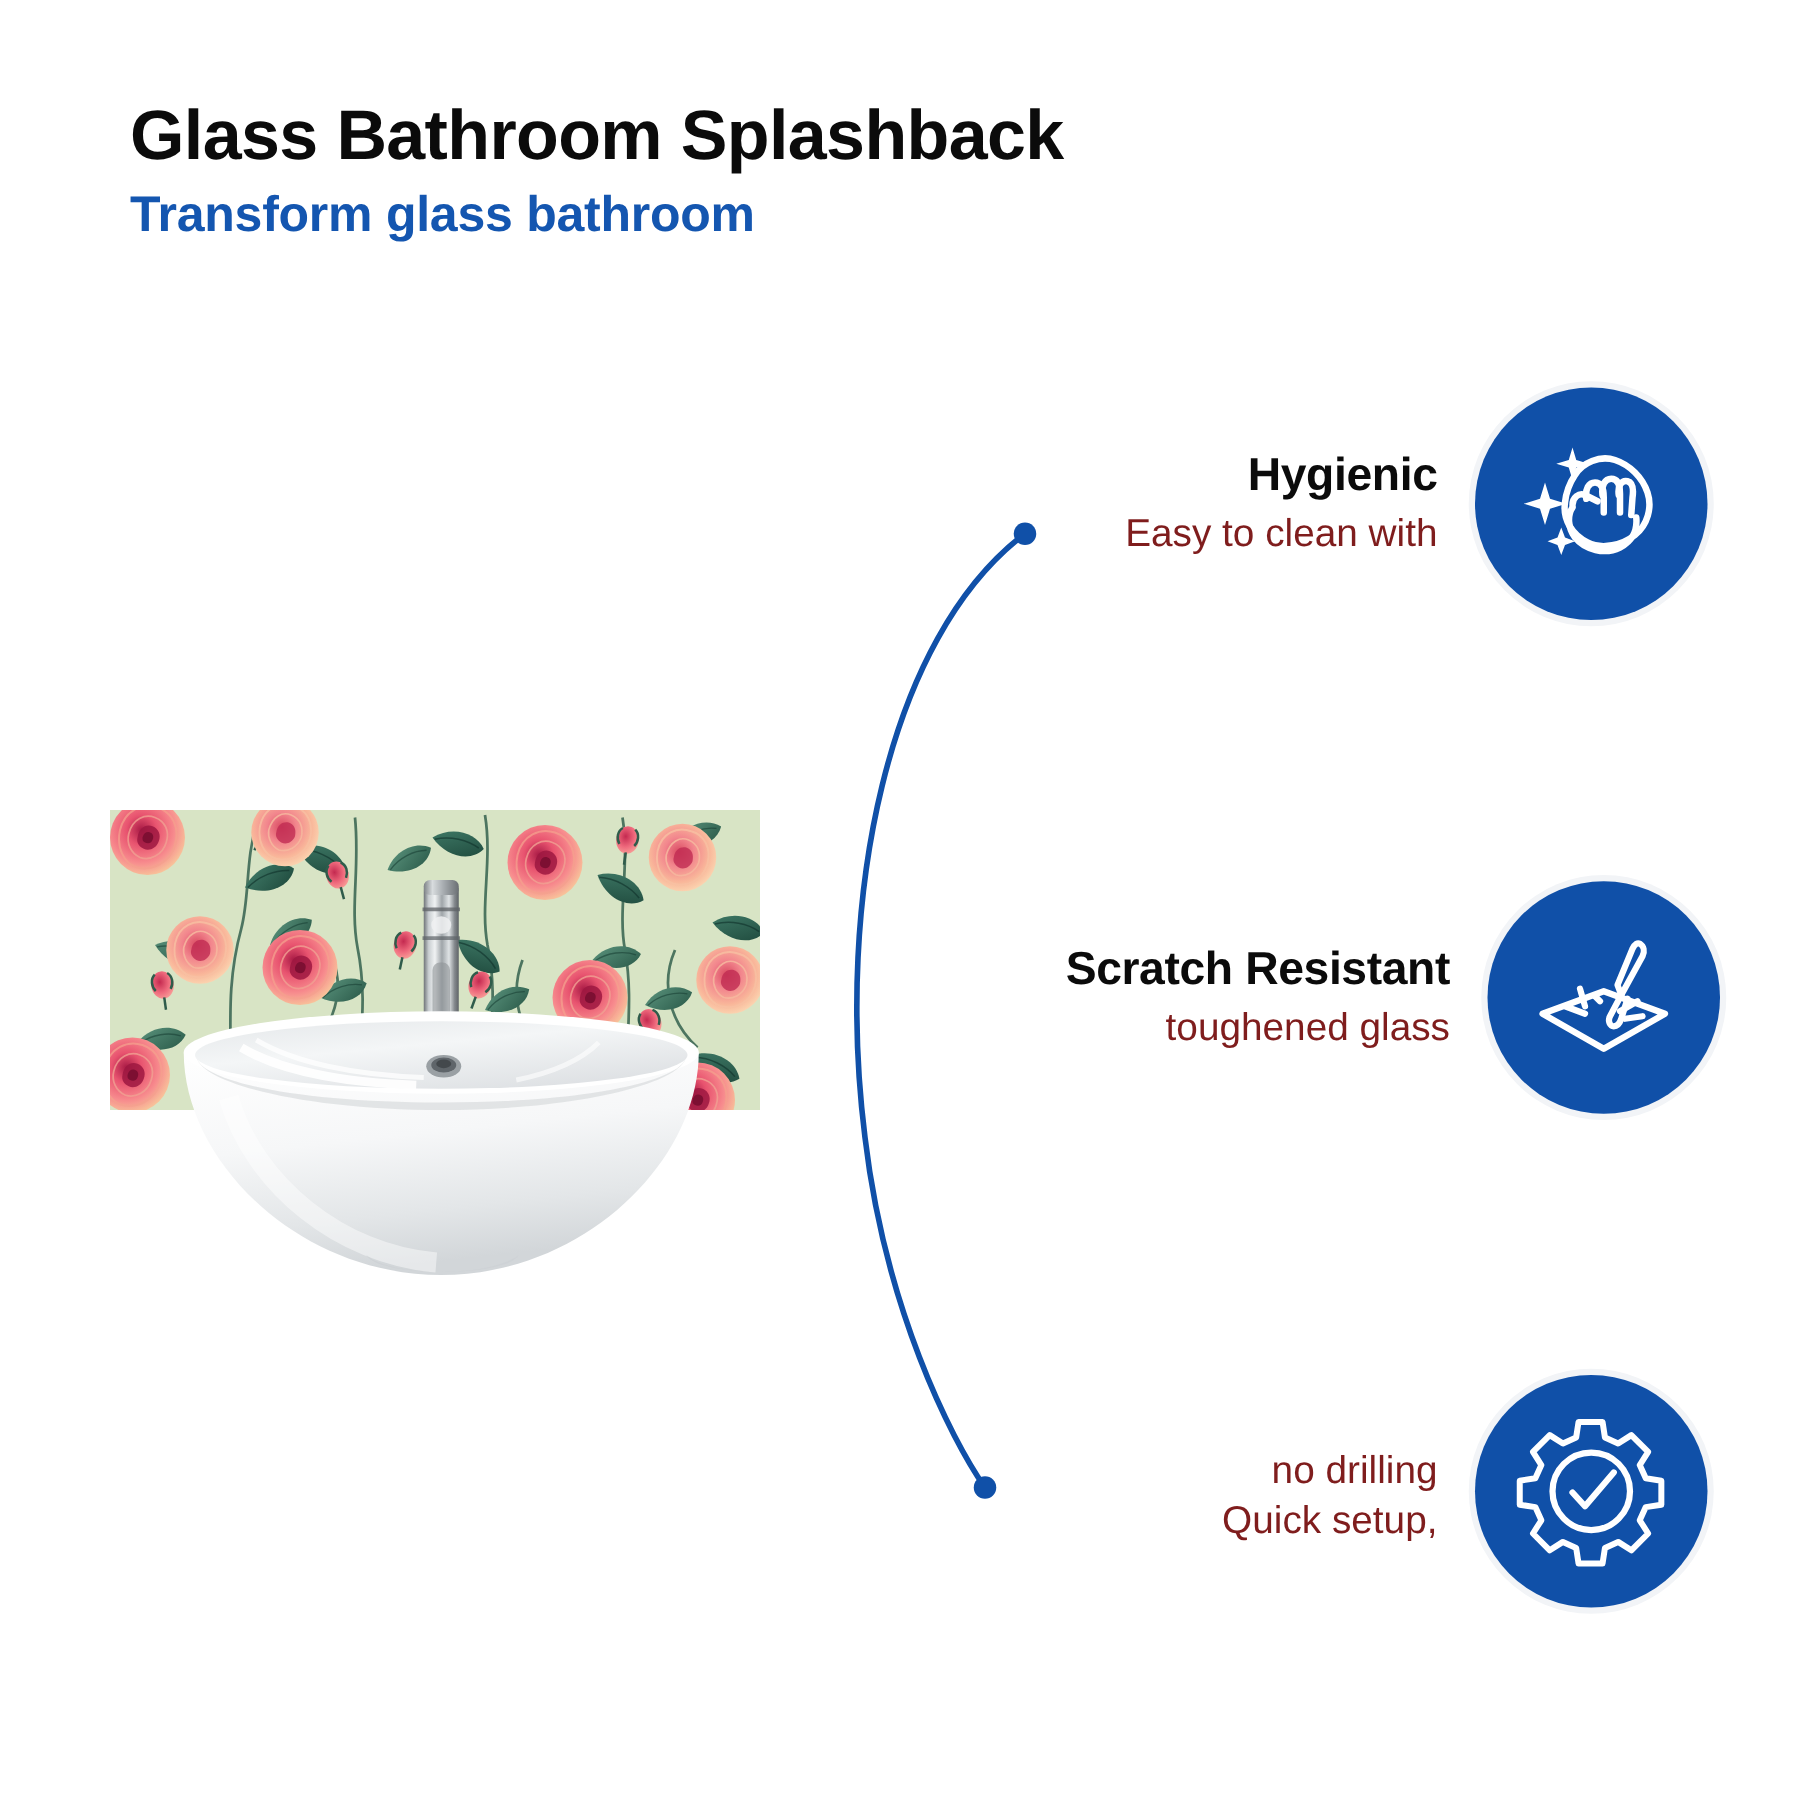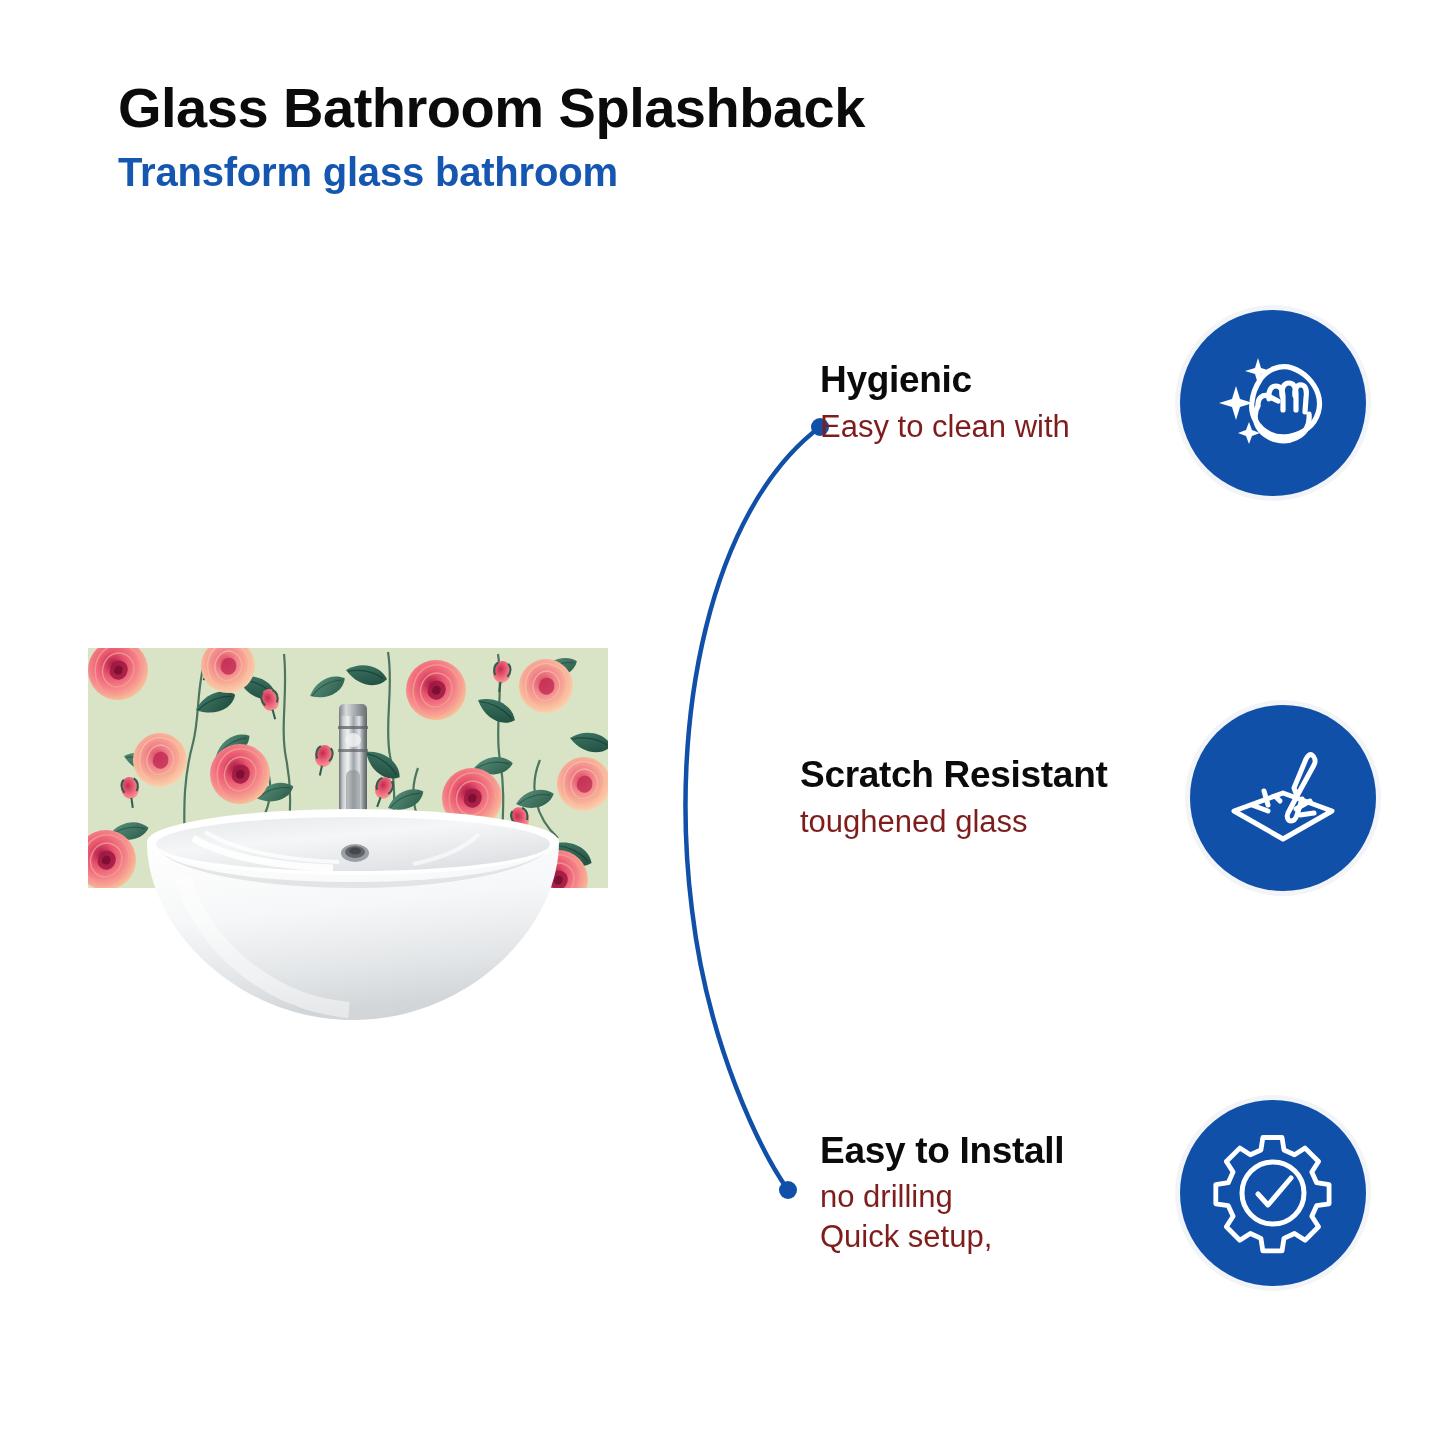--- a/index.html
+++ b/index.html
@@ -5,21 +5,21 @@
   * { margin:0; padding:0; box-sizing:border-box; }
   html, body {
     width:1445px; height:1445px;
     background:#ffffff;
     font-family:"Liberation Sans", sans-serif;
     overflow:hidden;
   }
   .page { position:relative; width:1445px; height:1445px; background:#fff; }
 
   
-  .header { position:absolute; left:118px; top:78px; }
+  .header { position:absolute; left:104px; top:78px; }
   .title {
     font-size:56px; font-weight:700; color:#0b0b0b;
     letter-spacing:-0.5px; line-height:1.08; white-space:nowrap;
   }
   .subtitle {
     font-size:40px; font-weight:700; color:#1456b0;
     letter-spacing:-0.2px; line-height:1.1; margin-top:12px; white-space:nowrap;
   }
 
   
@@ -33,21 +33,21 @@
   .basin-wrap svg { display:block; width:420px; height:245px; }
   .faucet { position:absolute; left:245px; top:52px; width:40px; height:145px; }
   .faucet svg { display:block; width:40px; height:145px; }
 
   
   .connector { position:absolute; left:650px; top:390px; width:250px; height:850px; pointer-events:none; }
   .connector svg { display:block; width:250px; height:850px; }
 
   
   .feature { position:absolute; display:flex; align-items:center; }
-  .feature-text { width:330px; text-align:left; }
+  .feature-text { width:330px; text-align:right; }
   .feature-title {
     font-size:37px; font-weight:700; color:#0b0b0b;
     letter-spacing:-0.3px; line-height:1.12; white-space:nowrap;
   }
   .feature-desc {
     font-size:31px; font-weight:400; color:#7f1d1d;
     line-height:1.28; margin-top:6px;
   }
   .icon-circle {
     width:186px; height:186px; border-radius:50%;
@@ -319,21 +319,20 @@
           <path d="M52,58 L56,62"></path>
           <path d="M86,62 L72,70"></path>
           <path d="M90,74 L76,76"></path>
         </g>
       </svg>
     </div>
   </div>
 
   <div class="feature" id="feature-2">
     <div class="feature-text">
-      <div class="feature-title">Easy to Install</div>
       <div class="feature-desc">
         <div>no drilling</div>
         <div>Quick setup,</div>
       </div>
     </div>
     <div class="icon-circle">
       <svg width="124" height="124" viewBox="0 0 124 124" xmlns="http://www.w3.org/2000/svg">
         <g fill="none" stroke="#ffffff" stroke-width="5" stroke-linecap="round" stroke-linejoin="round">
           <path d="M52,8 L72,8 L74,21 L85,26 L96,19 L110,33 L103,44 L108,55 L121,57 L121,77
                    L108,79 L103,90 L110,101 L96,115 L85,108 L74,113 L72,126 L52,126

